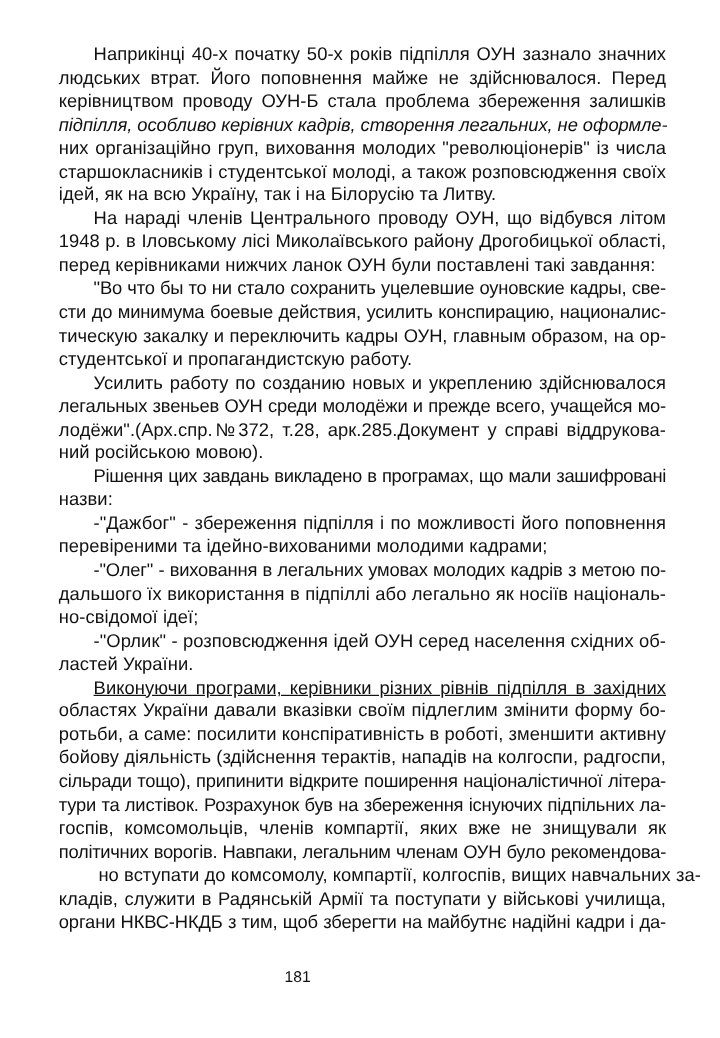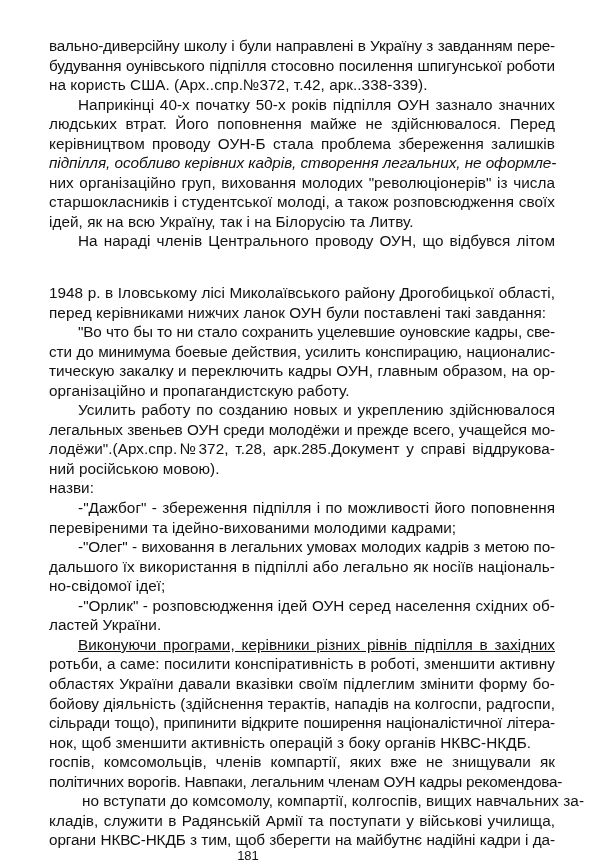--- a/index.html
+++ b/index.html
@@ -15,88 +15,84 @@
     color: #111111;
     text-align: justify;
     letter-spacing: 0.05px;
   }
   .line { display: block; text-align: justify; text-align-last: justify; white-space: nowrap; }
   .line.last { text-align-last: left; }
   .line.ind { padding-left: 29px; }
   .page-number {
     position: absolute;
     left: 0; width: 496px;
-    top: 848px;
+    top: 806px;
     text-align: center;
     font-family: "Liberation Sans", "DejaVu Sans", sans-serif;
     font-size: 13px;
     color: #111111;
   }
 </style>
 </head>
 <body>
 
 <div class="page" id="doc-body">
     <div class="para">
-      <span class="line" style="white-space: nowrap; letter-spacing: -0.185px;">вально-диверсійну школу і були направлені в Україну з завданням пере-</span>
-      <span class="line" style="white-space: nowrap; letter-spacing: -0.164px;">будування оунівського підпілля стосовно посилення шпигунської роботи</span>
-      <span class="line last" style="white-space: nowrap;">на користь США. (Арх..спр.№372, т.42, арк..338-339).</span>
-    </div>
-    <div class="para">
       <span class="line ind" style="white-space: nowrap;">Наприкінці 40-х початку 50-х років підпілля ОУН зазнало значних</span>
       <span class="line" style="white-space: nowrap;">людських втрат. Його поповнення майже не здійснювалося. Перед</span>
       <span class="line" style="white-space: nowrap;">керівництвом проводу ОУН-Б стала проблема збереження залишків</span>
       <span class="line" style="white-space: nowrap; letter-spacing: -0.057px; font-style: italic;">підпілля, особливо керівних кадрів, створення легальних, не оформле-</span>
       <span class="line" style="white-space: nowrap;">них організаційно груп, виховання молодих "революціонерів" із числа</span>
       <span class="line" style="white-space: nowrap;">старшокласників і студентської молоді, а також розповсюдження своїх</span>
       <span class="line last" style="white-space: nowrap;">ідей, як на всю Україну, так і на Білорусію та Литву.</span>
     </div>
     <div class="para">
       <span class="line ind" style="white-space: nowrap;">На нараді членів Центрального проводу ОУН, що відбувся літом</span>
-      <span class="line" style="white-space: nowrap; letter-spacing: -0.012px; margin-top: 32px;">1948 р. в Іловському лісі Миколаївського району Дрогобицької області,</span>
+      <span class="line" style="white-space: nowrap; letter-spacing: -0.012px;">1948 р. в Іловському лісі Миколаївського району Дрогобицької області,</span>
       <span class="line last" style="white-space: nowrap;">перед керівниками нижчих ланок ОУН були поставлені такі завдання:</span>
     </div>
     <div class="para">
       <span class="line ind" style="white-space: nowrap; letter-spacing: -0.163px;">"Во что бы то ни стало сохранить уцелевшие оуновские кадры, све-</span>
       <span class="line" style="white-space: nowrap; letter-spacing: -0.131px;">сти до минимума боевые действия, усилить конспирацию, националис-</span>
       <span class="line" style="white-space: nowrap; letter-spacing: -0.016px;">тическую закалку и переключить кадры ОУН, главным образом, на ор-</span>
-      <span class="line last" style="white-space: nowrap;">організаційно и пропагандистскую работу.</span>
+      <span class="line last" style="white-space: nowrap;">студентської и пропагандистскую работу.</span>
     </div>
     <div class="para">
       <span class="line ind" style="white-space: nowrap;">Усилить работу по созданию новых и укреплению здійснювалося</span>
       <span class="line" style="white-space: nowrap; letter-spacing: -0.163px;">легальных звеньев ОУН среди молодёжи и прежде всего, учащейся мо-</span>
       <span class="line" style="white-space: nowrap;">лодёжи".(Арх.спр.№372, т.28, арк.285.Документ у справі   віддрукова-</span>
       <span class="line last" style="white-space: nowrap;">ний російською мовою).</span>
     </div>
     <div class="para">
+      <span class="line ind" style="white-space: nowrap; letter-spacing: -0.257px;">Рішення цих завдань викладено в програмах, що мали зашифровані</span>
       <span class="line last" style="white-space: nowrap;">назви:</span>
     </div>
     <div class="para">
       <span class="line ind" style="white-space: nowrap;">-"Дажбог" - збереження підпілля і по можливості його поповнення</span>
       <span class="line last" style="white-space: nowrap;">перевіреними та ідейно-вихованими молодими кадрами;</span>
     </div>
     <div class="para">
       <span class="line ind" style="white-space: nowrap; letter-spacing: -0.155px;">-"Олег" - виховання в легальних умовах молодих кадрів з метою по-</span>
       <span class="line" style="white-space: nowrap;">дальшого їх використання в підпіллі або легально як носіїв національ-</span>
       <span class="line last" style="white-space: nowrap;">но-свідомої ідеї;</span>
     </div>
     <div class="para">
       <span class="line ind" style="white-space: nowrap;">-"Орлик" - розповсюдження ідей ОУН серед населення східних об-</span>
       <span class="line last" style="white-space: nowrap;">ластей України.</span>
     </div>
     <div class="para">
       <span class="line ind" style="white-space: nowrap; text-decoration: underline;">Виконуючи програми, керівники різних рівнів підпілля в західних</span>
+      <span class="line" style="white-space: nowrap;">областях України давали вказівки своїм підлеглим змінити форму бо-</span>
       <span class="line" style="white-space: nowrap;">ротьби, а саме: посилити конспіративність в роботі, зменшити активну</span>
-      <span class="line" style="white-space: nowrap;">областях України давали вказівки своїм підлеглим змінити форму бо-</span>
       <span class="line" style="white-space: nowrap;">бойову діяльність (здійснення терактів, нападів на колгоспи, радгоспи,</span>
       <span class="line" style="white-space: nowrap; letter-spacing: -0.204px;">сільради тощо), припинити відкрите поширення націоналістичної літера-</span>
-      <span class="line last" style="white-space: nowrap;">нок, щоб зменшити активність операцій з боку органів НКВС-НКДБ.</span>
+      <span class="line" style="white-space: nowrap; letter-spacing: -0.16px;">тури та листівок. Розрахунок був на збереження існуючих підпільних ла-</span>
     </div>
     <div class="para">
       <span class="line" style="white-space: nowrap;">госпів, комсомольців, членів компартії, яких вже не знищували як</span>
-      <span class="line" style="white-space: nowrap; letter-spacing: -0.236px;">політичних ворогів. Навпаки, легальним членам ОУН кадры рекомендова-</span>
+      <span class="line" style="white-space: nowrap; letter-spacing: -0.236px;">політичних ворогів. Навпаки, легальним членам ОУН було рекомендова-</span>
       <span class="line" style="white-space: nowrap; margin-left: 33px;">но вступати до комсомолу, компартії, колгоспів, вищих навчальних за-</span>
       <span class="line" style="white-space: nowrap;">кладів, служити в Радянській Армії та поступати у військові училища,</span>
       <span class="line" style="white-space: nowrap; letter-spacing: -0.119px;">органи НКВС-НКДБ з тим, щоб зберегти на майбутнє надійні кадри і да-</span>
     </div>
   </div>
 
 <div class="page-number">181</div>
 
 </body></html>

